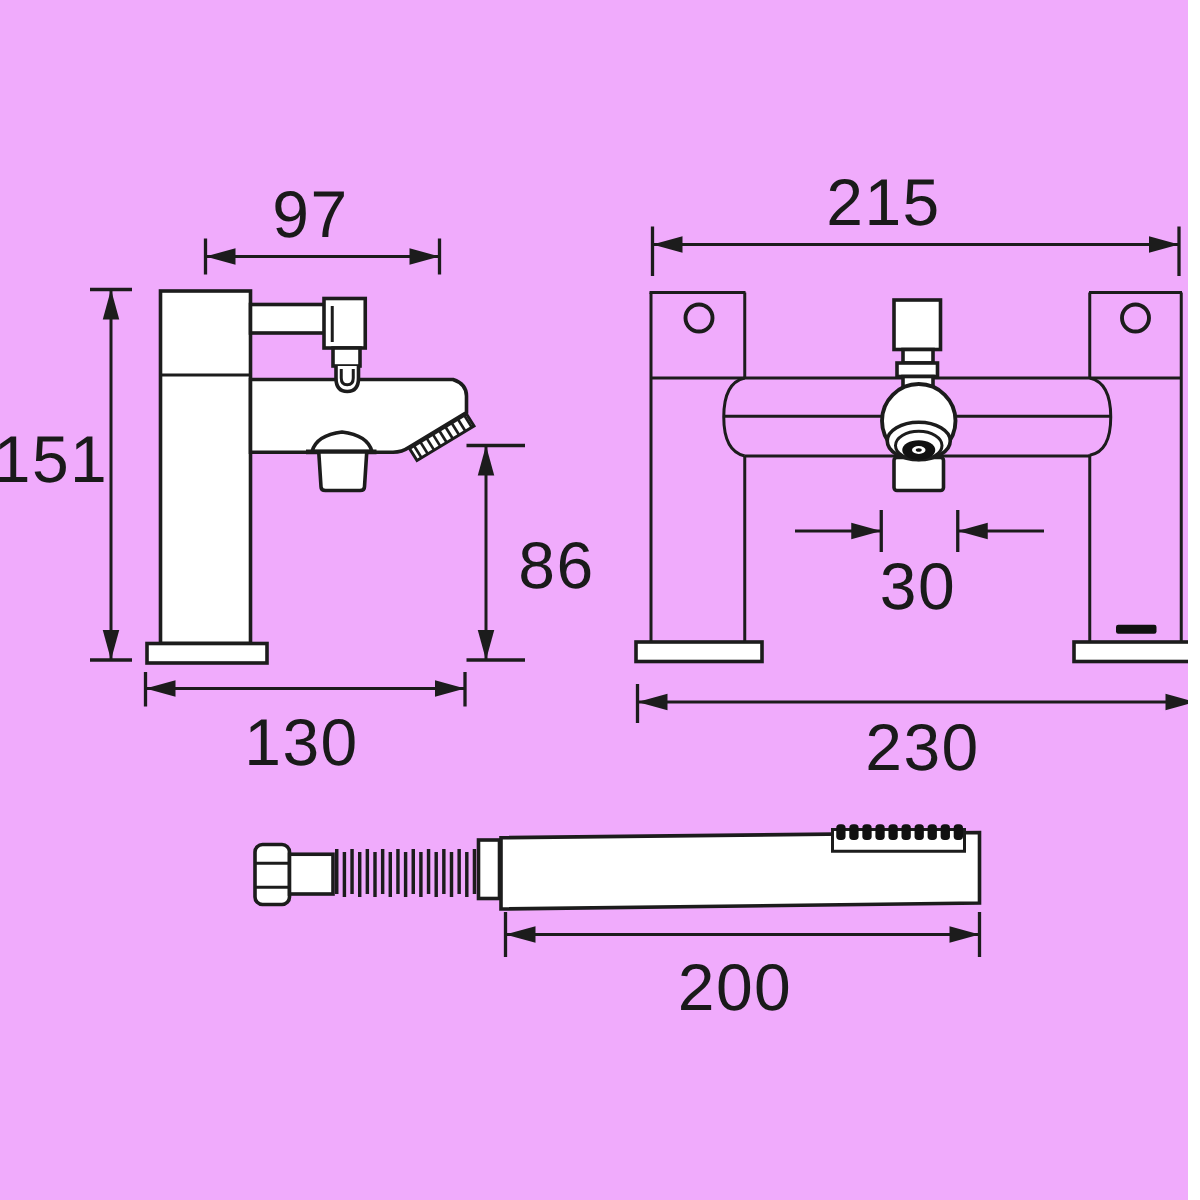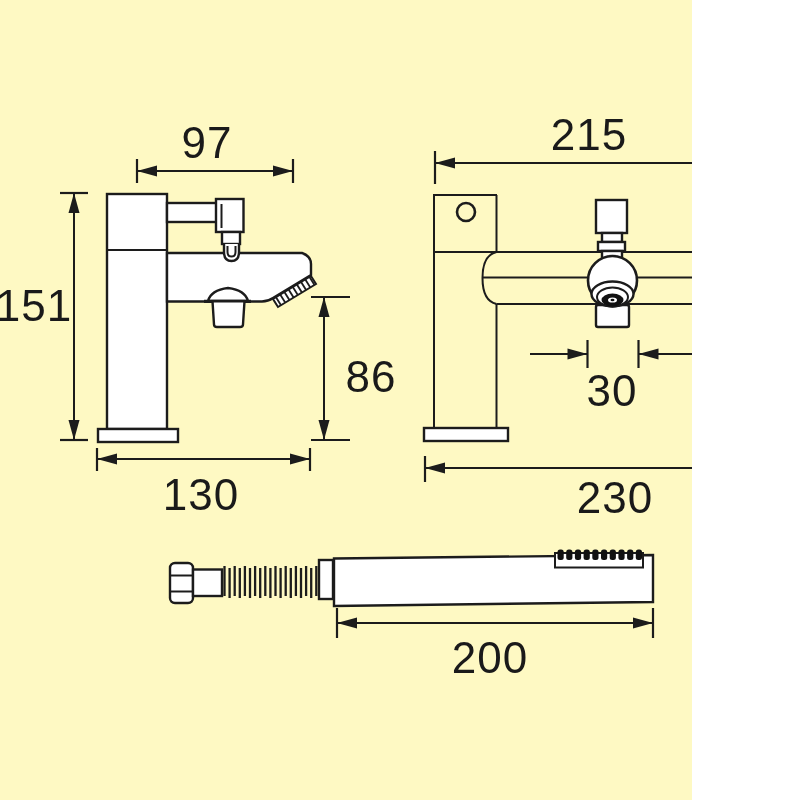--- a/index.html
+++ b/index.html
@@ -1,16 +1,16 @@
 <!DOCTYPE html>
 <html><head>
 <meta charset="utf-8">
 <style>
   html,body{margin:0;padding:0;background:#fff;}
-  .stage{width:692px;height:800px;background:#fef9c3;position:relative;overflow:hidden;}
+  .stage{width:792px;height:800px;background:#f0abfc;position:relative;overflow:hidden;}
   svg{display:block;}
   .dim-text{font-family:"Liberation Sans","DejaVu Sans",sans-serif;font-size:44px;fill:#1a1a1a;letter-spacing:1px;}
   .outline{fill:#fff;stroke:#1c1c1c;stroke-width:2.4;}
   .thin{fill:none;stroke:#1c1c1c;stroke-width:2;}
   .dimline{stroke:#1c1c1c;stroke-width:2;fill:none;}
   .tick{stroke:#1c1c1c;stroke-width:2.2;}
   .arrow{fill:#1c1c1c;stroke:none;}
   .dark{fill:#111;stroke:none;}
 </style>
 </head>

